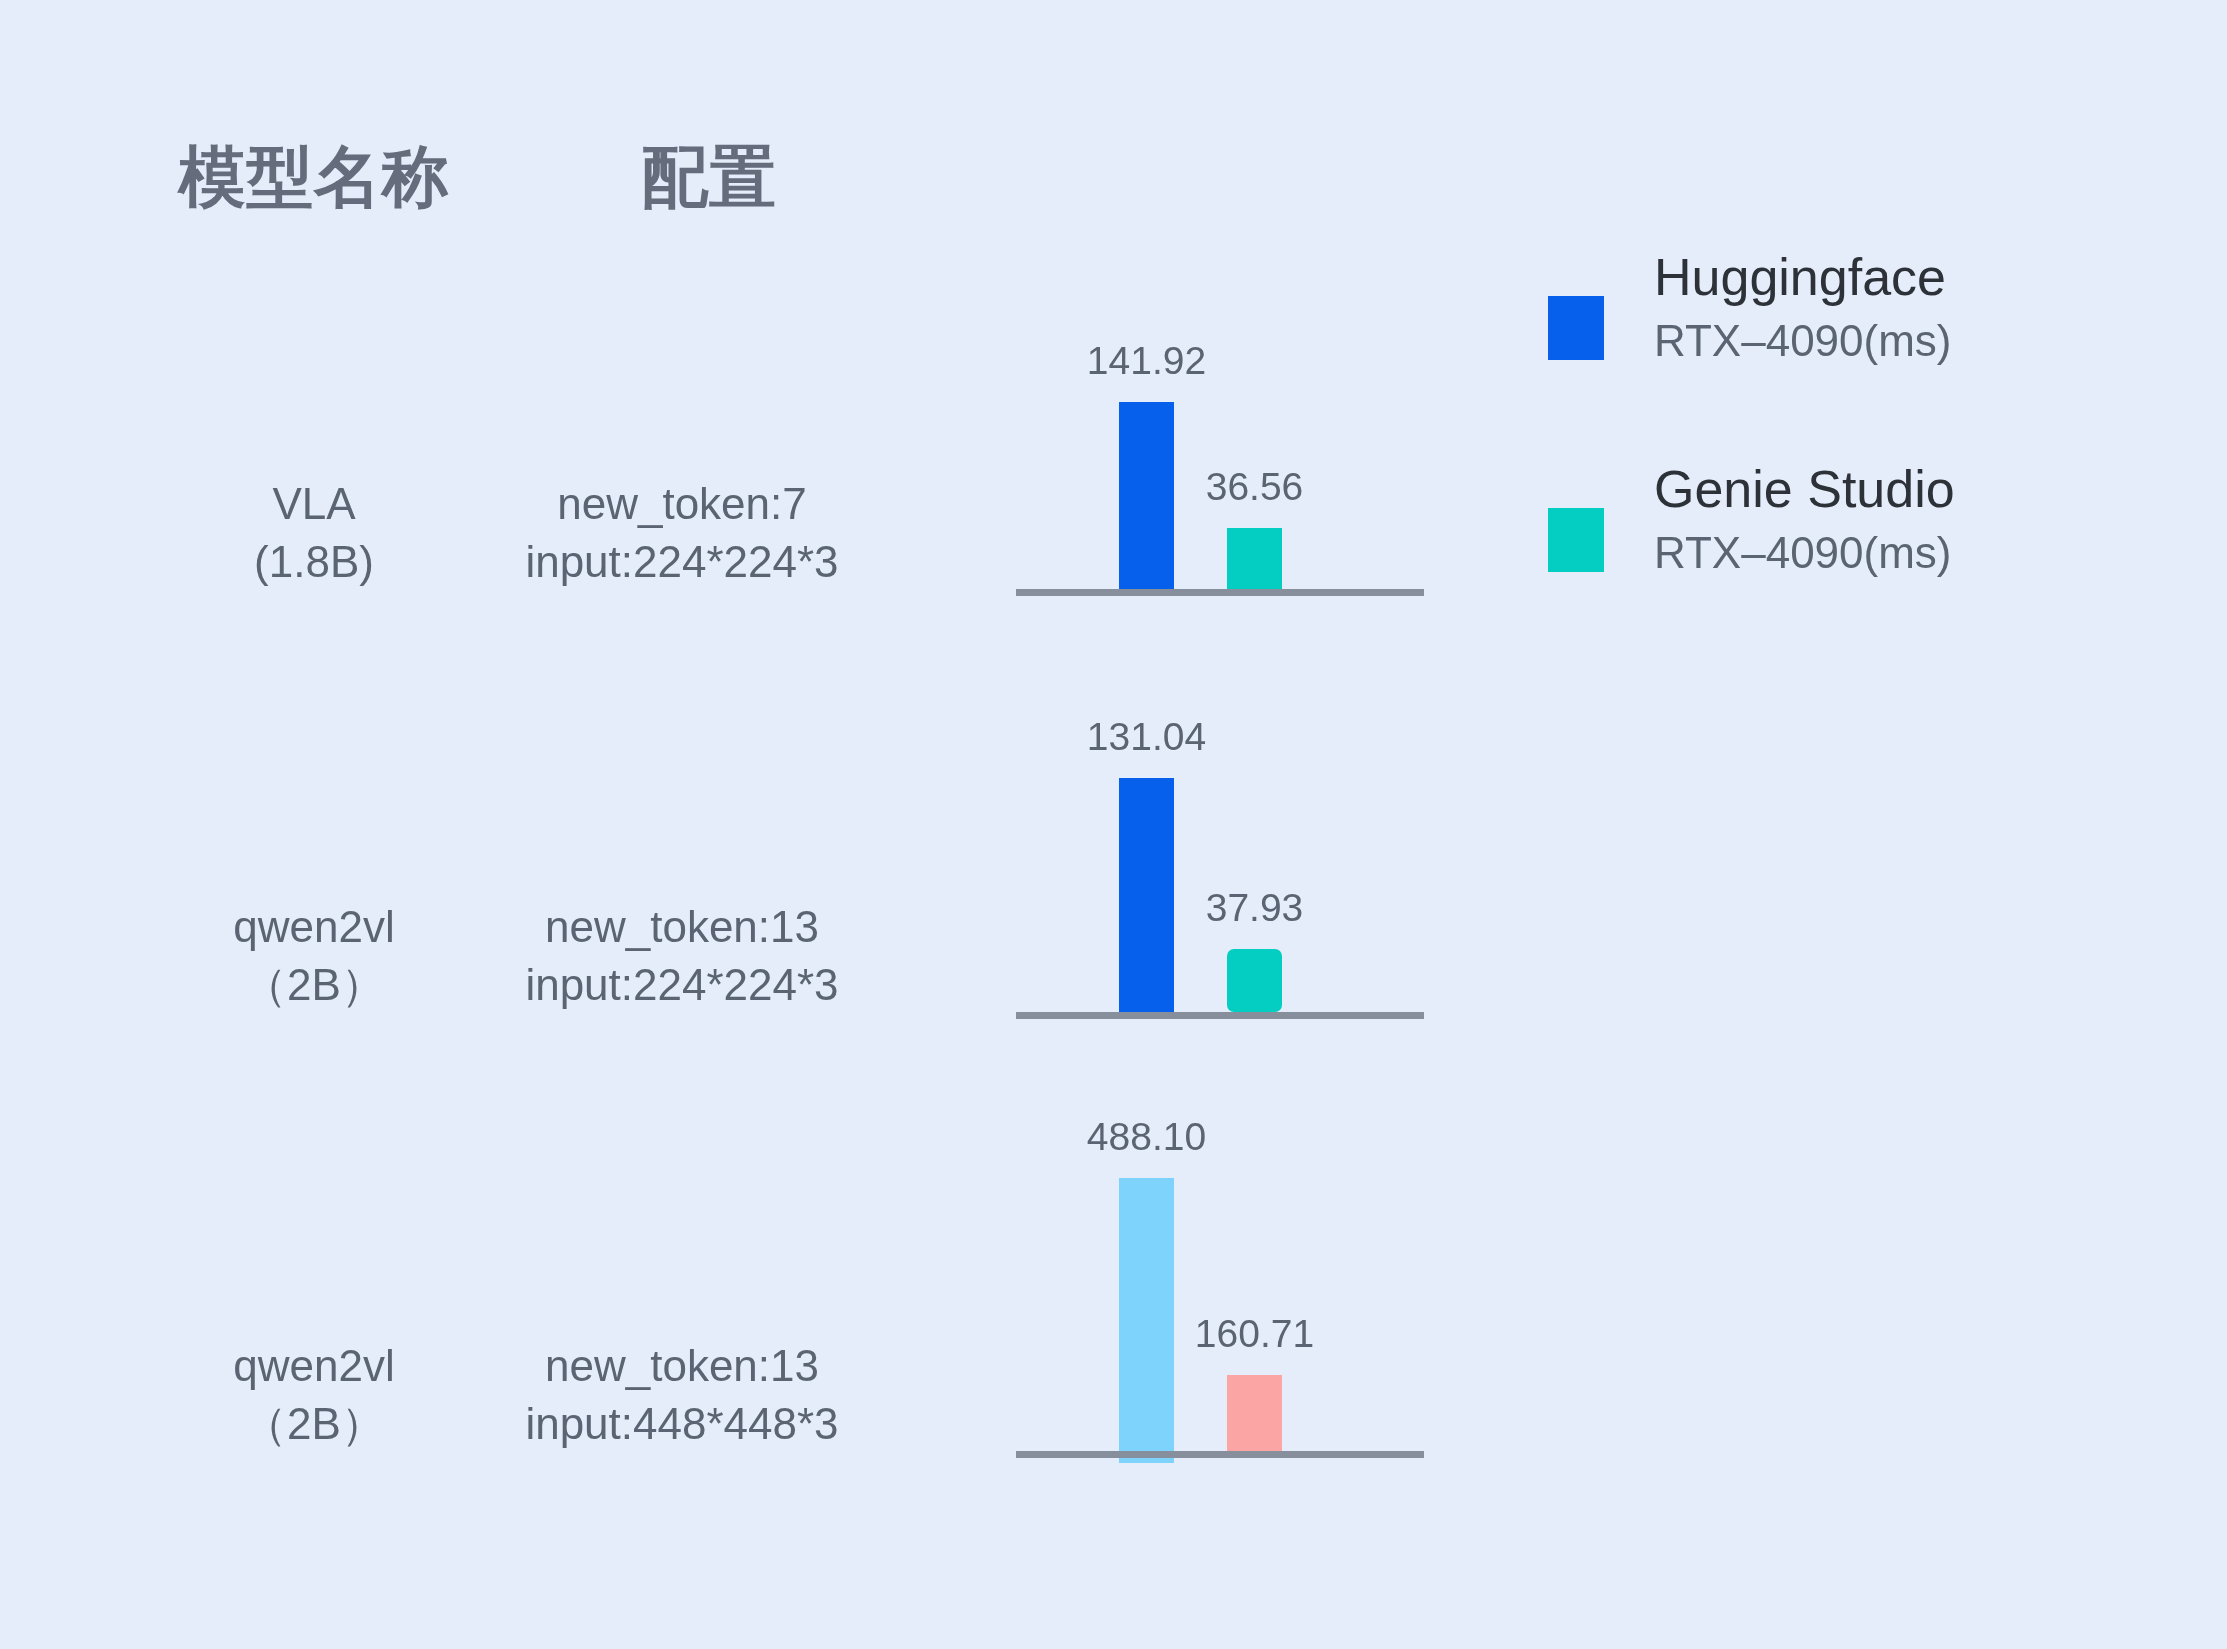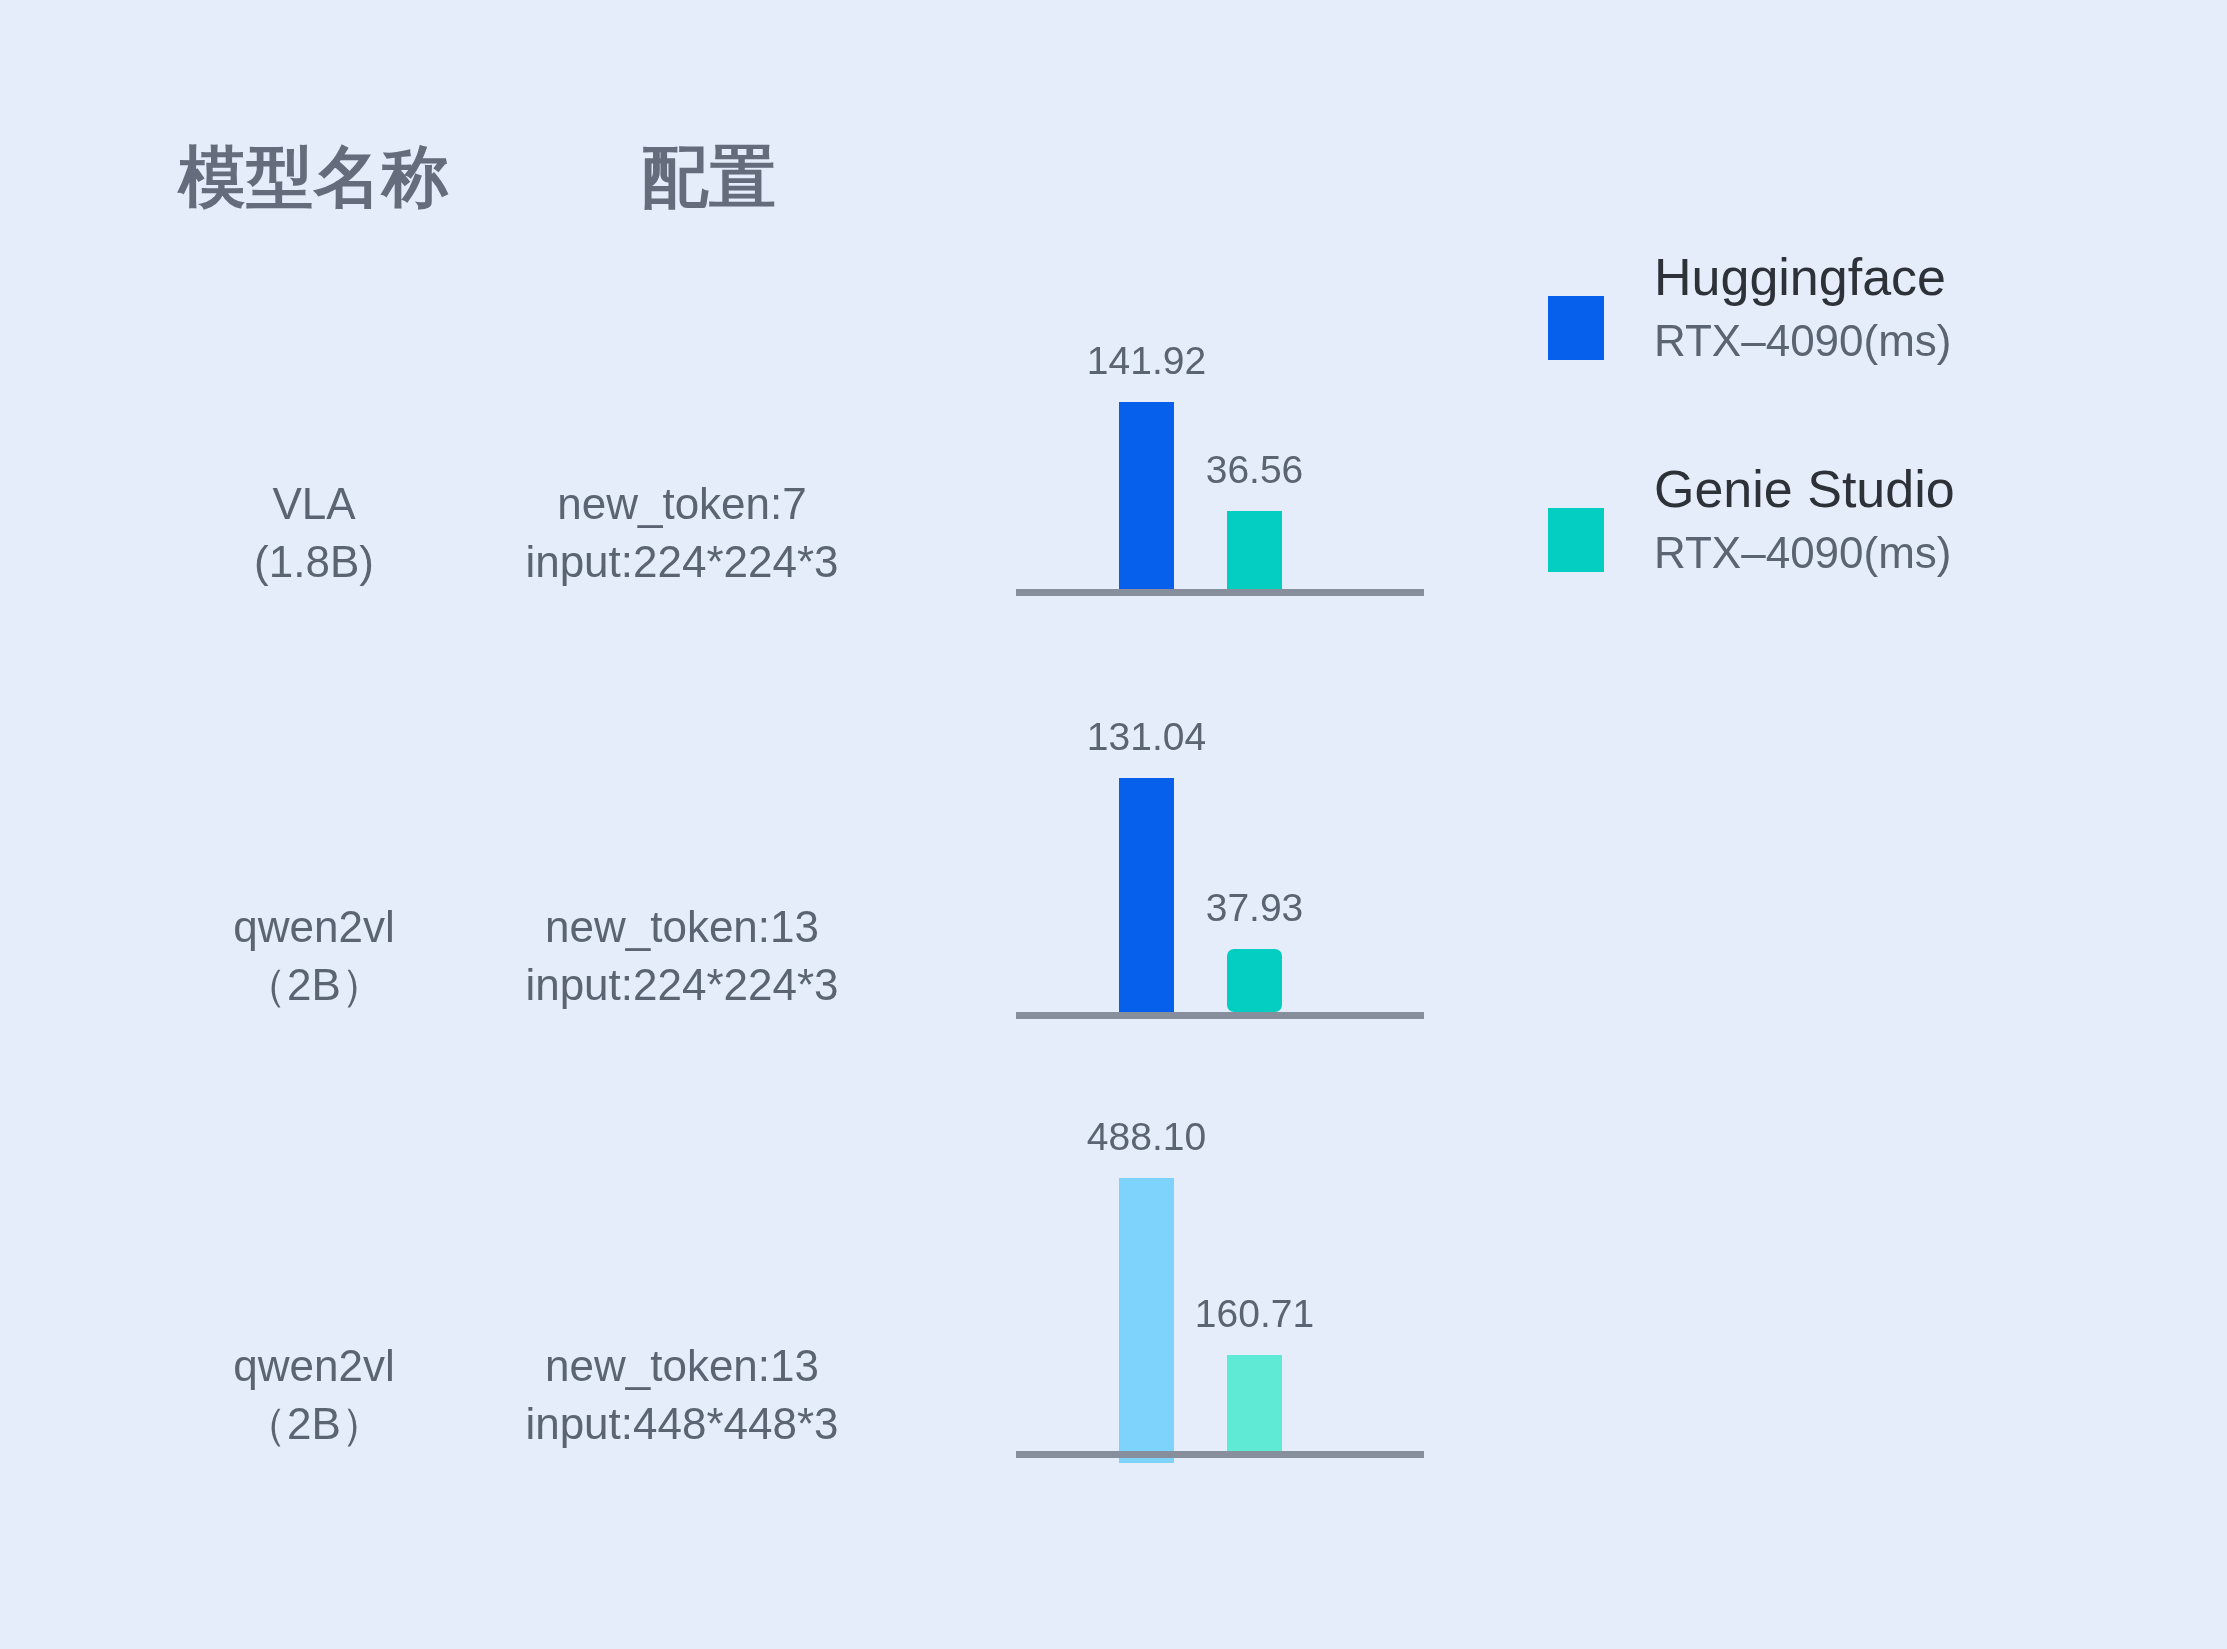--- a/index.html
+++ b/index.html
@@ -152,21 +152,21 @@
     </div>
     <div class="cell-config">
       <span class="cell-line">new_token:7</span>
       <span class="cell-line">input:224*224*3</span>
     </div>
   </div>
   <div class="plot" id="plot-0">
     <div class="bar series-hf" style="height:187px;background:#0660ec;">
       <span class="bar-value">141.92</span>
     </div>
-    <div class="bar series-gs" style="height:78px;background:#04cdc2;text-decoration:underline;">
+    <div class="bar series-gs" style="height:61px;background:#04cdc2;text-decoration:underline;">
       <span class="bar-value">36.56</span>
     </div>
     <div class="baseline"></div>
   </div>
 
   <div class="row" id="row-1">
     <div class="cell-model">
       <span class="cell-line">qwen2vl</span>
       <span class="cell-line">（2B）</span>
     </div>
@@ -192,21 +192,21 @@
     </div>
     <div class="cell-config">
       <span class="cell-line">new_token:13</span>
       <span class="cell-line">input:448*448*3</span>
     </div>
   </div>
   <div class="plot" id="plot-2">
     <div class="bar series-hf" style="height:285px;background:#7dd3fc;">
       <span class="bar-value">488.10</span>
     </div>
-    <div class="bar series-gs" style="height:96px;background:#5eead4;">
+    <div class="bar series-gs" style="height:76px;background:#fca5a5;">
       <span class="bar-value">160.71</span>
     </div>
     <div class="baseline"></div>
   </div>
 
   <div id="legend">
     <div class="legend-item">
       <span class="legend-swatch" style="background:#0660ec;"></span>
       <span class="legend-text">
         <span class="legend-title">Huggingface</span>

